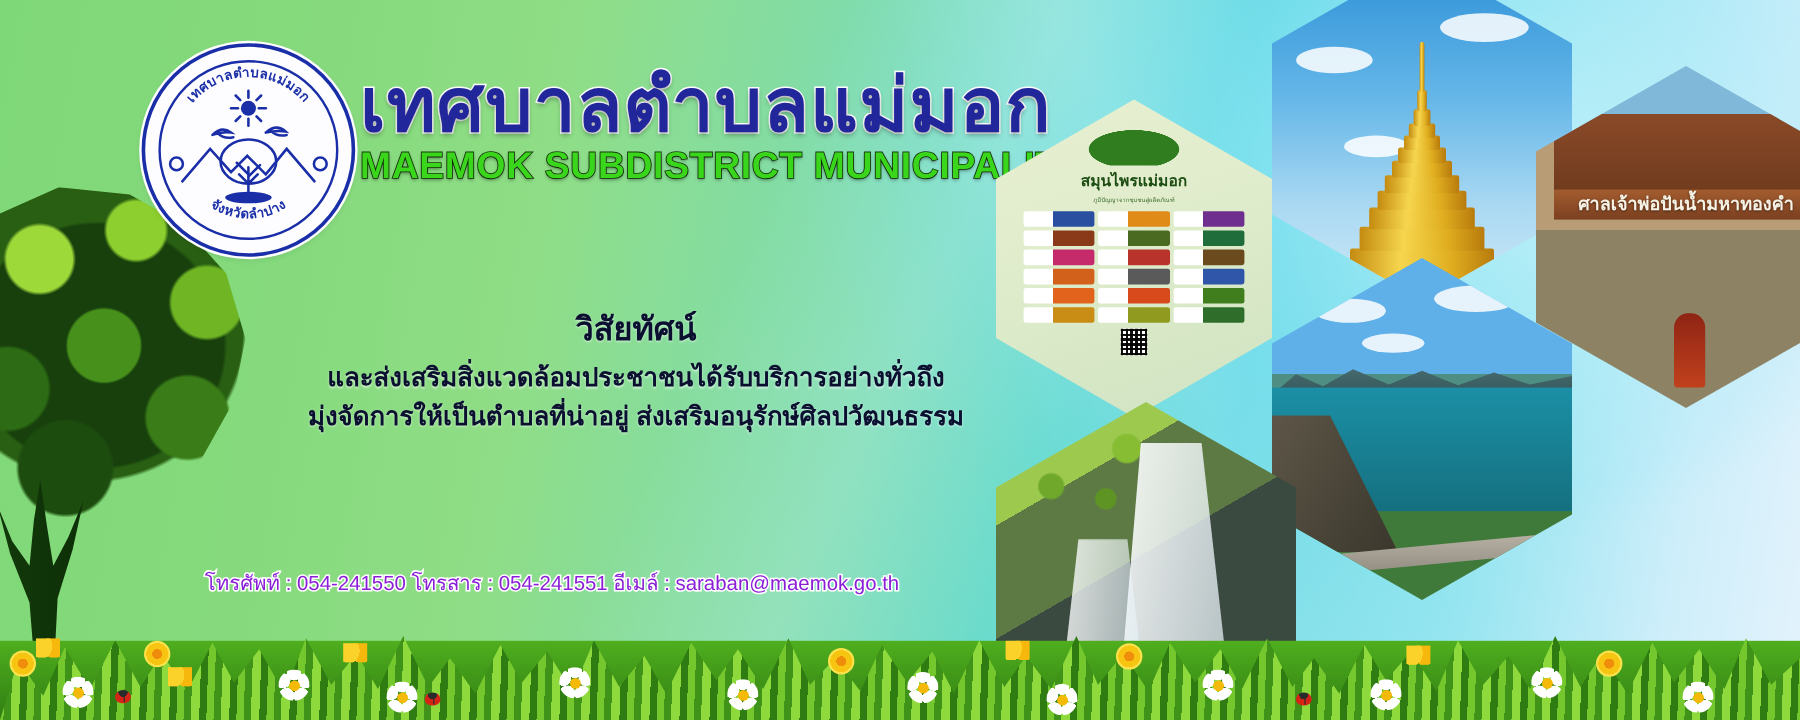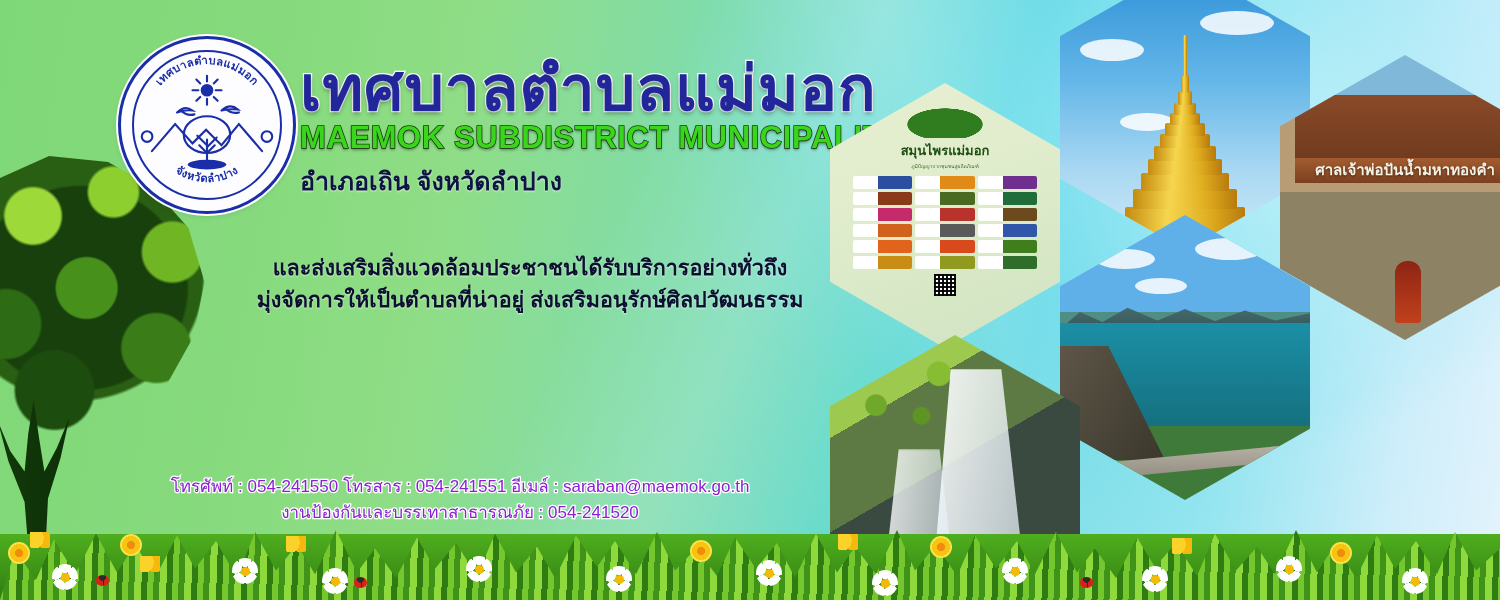--- a/index.html
+++ b/index.html
@@ -252,31 +252,30 @@
         <ellipse cx="89" cy="130" rx="20" ry="5" fill="#1a2ea8" stroke="none"></ellipse>
         <circle cx="27" cy="101" r="5.5"></circle>
         <circle cx="151" cy="101" r="5.5"></circle>
       </g>
     </svg>
   </div>
 
   <div class="titlewrap">
     <div class="t-thai">เทศบาลตำบลแม่มอก</div>
     <div class="t-eng">MAEMOK SUBDISTRICT MUNICIPALITY</div>
-    <div class="t-sub">อำเภอเถิน จังหวัดลำปาง</div>
   </div>
 
   <div class="vision">
+    <div class="vh">วิสัยทัศน์</div>
     <div class="vl">และส่งเสริมสิ่งแวดล้อมประชาชนได้รับบริการอย่างทั่วถึง</div>
     <div class="vl">มุ่งจัดการให้เป็นตำบลที่น่าอยู่ ส่งเสริมอนุรักษ์ศิลปวัฒนธรรม</div>
   </div>
 
   <div class="contact">
     <div>โทรศัพท์ : 054-241550  โทรสาร : 054-241551 อีเมล์ : saraban@maemok.go.th</div>
-    <div>งานป้องกันและบรรเทาสาธารณภัย : 054-241520</div>
   </div>
 
   <div class="hexes">
 
     <div class="hex" id="hex1">
       <div class="ph"></div>
       <div class="poster">
         <div class="plogo"></div>
         <div class="pt">สมุนไพรแม่มอก</div>
         <div class="ps">ภูมิปัญญาจากชุมชนสู่ผลิตภัณฑ์</div>

